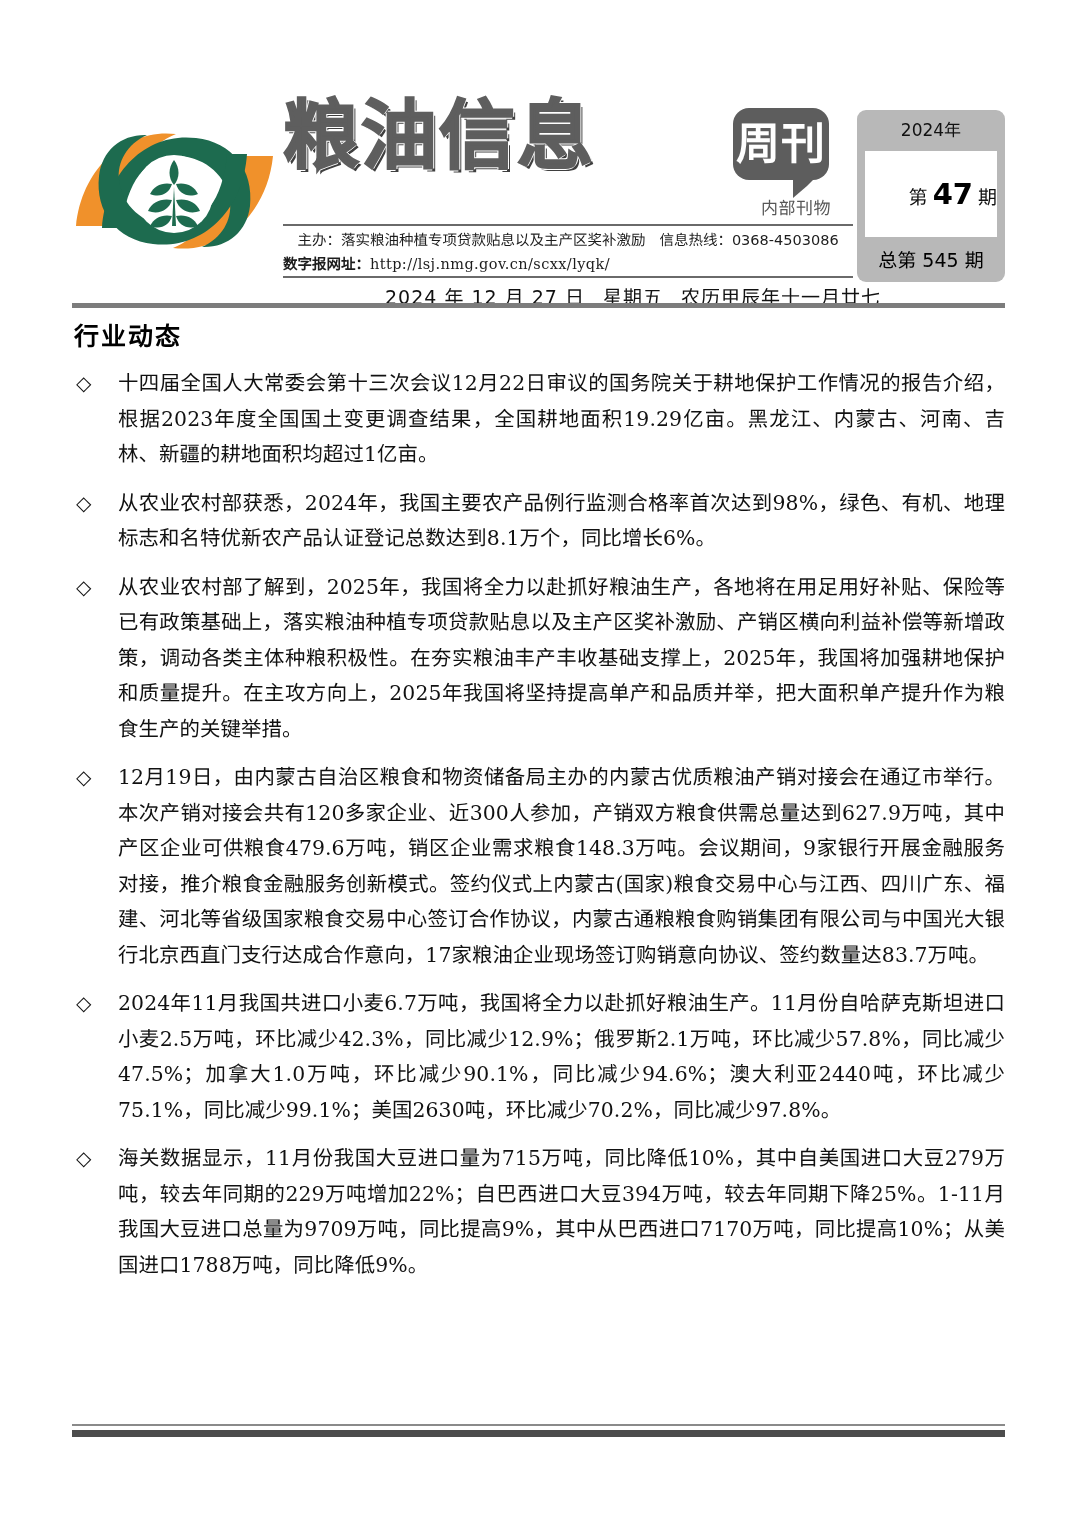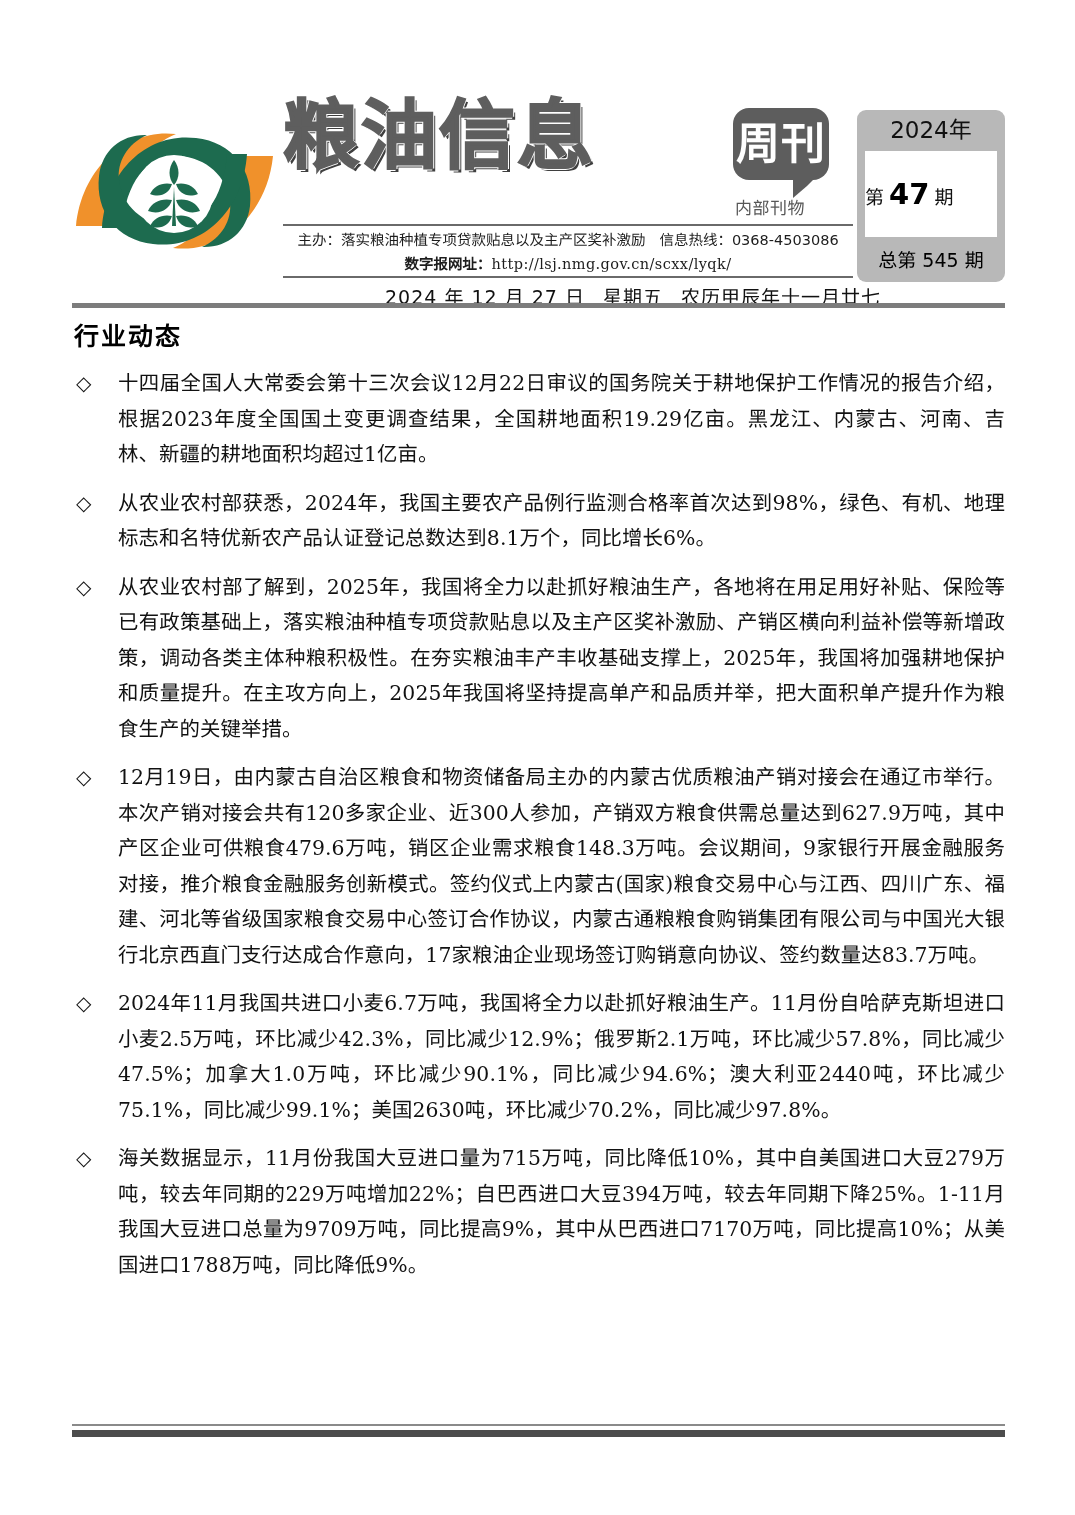--- a/index.html
+++ b/index.html
@@ -89,21 +89,21 @@
     border-left: 14px solid #5d5d5d;
     border-top: 10px solid #5d5d5d;
     border-right: 10px solid transparent;
     border-bottom: 12px solid transparent;
   }
   .badge-internal {
     position: absolute;
     left: 452px;
     top: 98px;
     width: 96px;
-    text-align: left;
+    text-align: right;
     font-size: 17px;
     color: #575757;
     letter-spacing: 0.5px;
     white-space: nowrap;
   }
 
   .rule-thin {
     position: absolute;
     left: 0;
     width: 570px;
@@ -123,21 +123,21 @@
     color: #1d1d1d;
     white-space: nowrap;
     letter-spacing: 0px;
   }
   .sub-line-1 .sep { display: inline-block; width: 14px; }
   .sub-line-2 {
     position: absolute;
     left: 0;
     top: 156px;
     width: 570px;
-    text-align: center;
+    text-align: left;
     font-size: 14.5px;
     color: #1d1d1d;
     white-space: nowrap;
   }
   .sub-line-2 .label { font-weight: bold; }
   .sub-line-2 .url {
     font-family: "DejaVu Serif", "Liberation Serif", serif;
     letter-spacing: 0.4px;
   }
   .date-line {
@@ -165,32 +165,32 @@
     box-sizing: border-box;
     padding: 0;
   }
   .issue-year {
     position: absolute;
     left: 0; top: 0;
     width: 148px;
     height: 40px;
     line-height: 40px;
     text-align: center;
-    font-size: 23px;
+    font-size: 17px;
     color: #111111;
   }
   .issue-mid {
     position: absolute;
     left: 8px;
     top: 41px;
     width: 132px;
     height: 86px;
     background: #ffffff;
     line-height: 86px;
-    text-align: left;
+    text-align: right;
     white-space: nowrap;
   }
   .issue-mid .sm { font-size: 19px; color: #111111; }
   .issue-mid .big {
     font-size: 29px;
     font-weight: bold;
     color: #000000;
     margin: 0 5px;
   }
   .issue-total {

